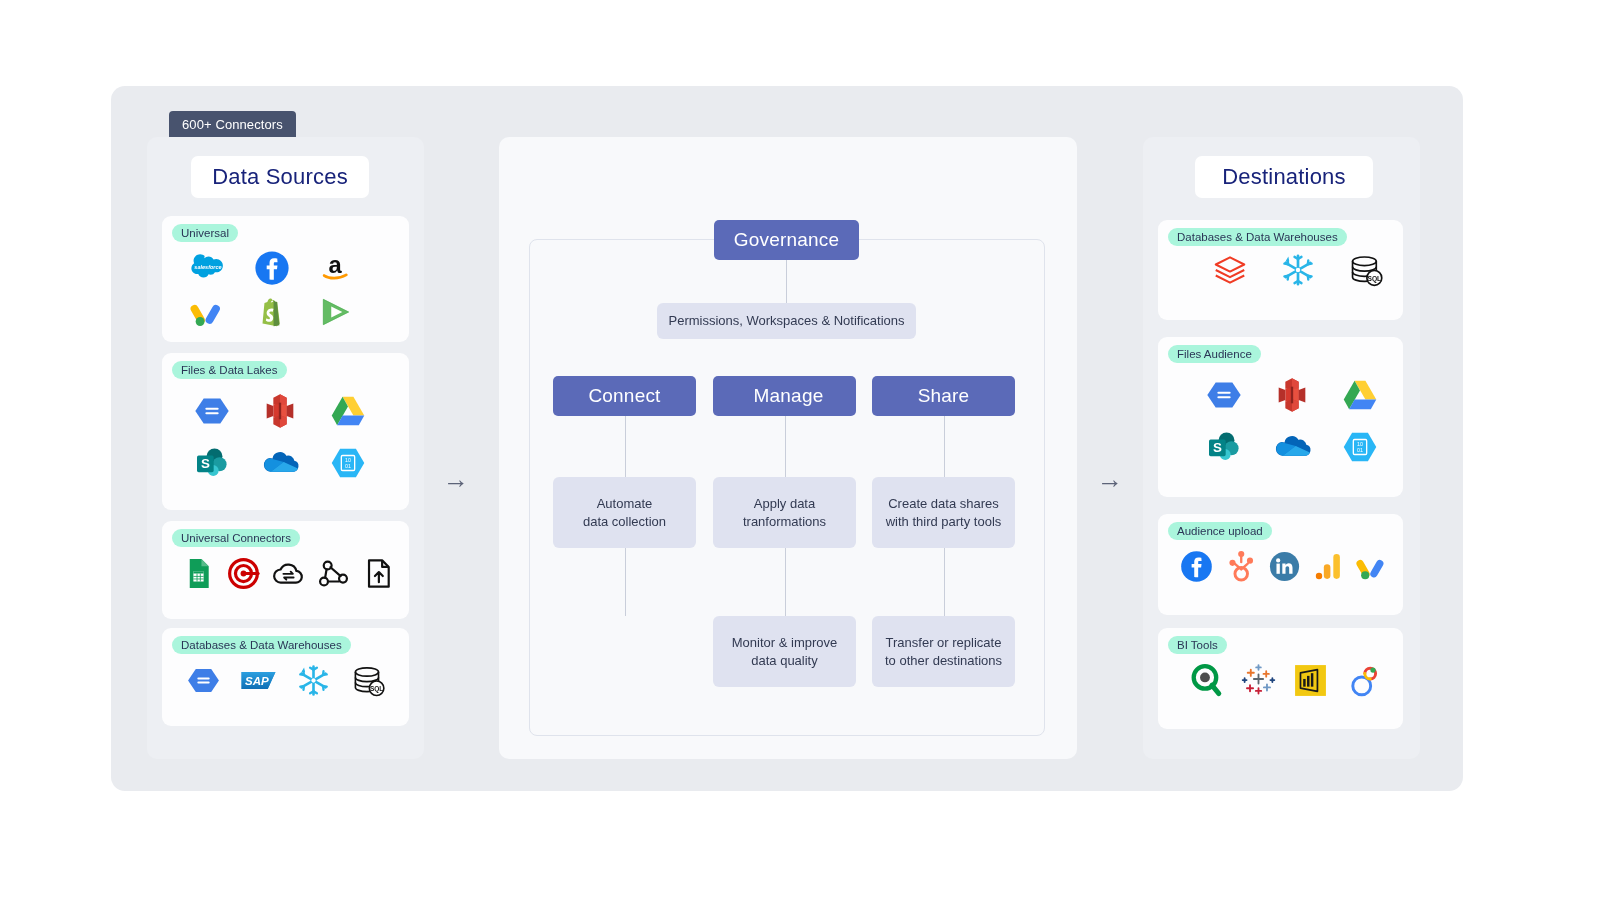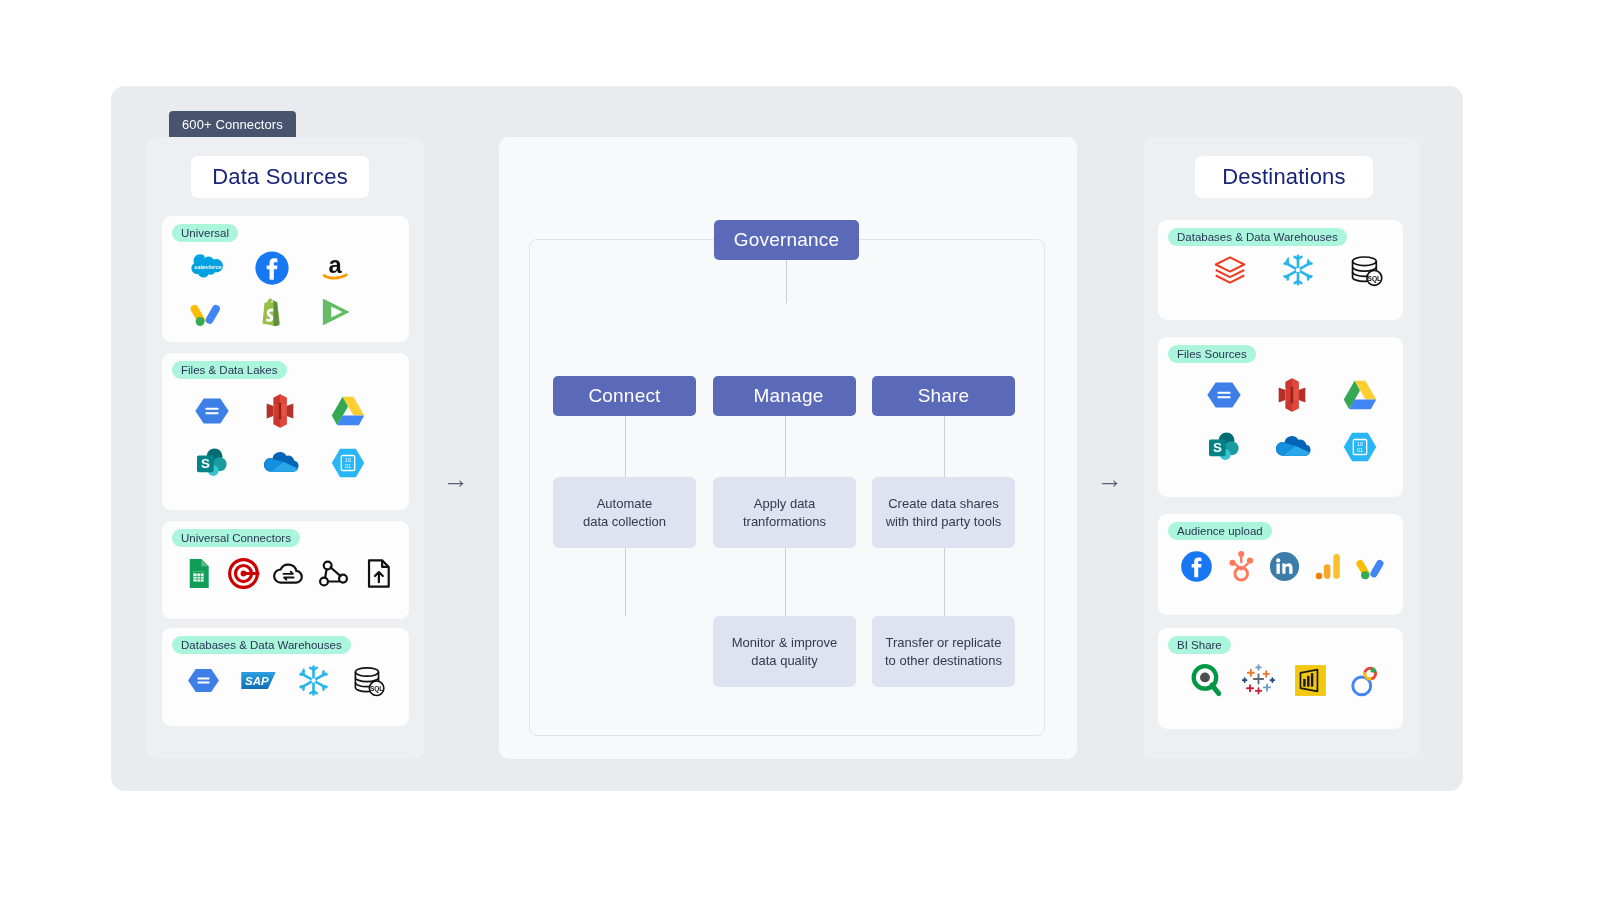--- a/index.html
+++ b/index.html
@@ -466,20 +466,23 @@
   <div class="connector conn-p2-t2"></div>
   <div class="connector conn-p3-t2"></div>
   <div class="connector conn-t2-t3-1"></div>
   <div class="connector conn-t2-t3-2"></div>
   <div class="connector conn-t2-t3-3"></div>
 
   <div class="node-primary node-governance">
     <span>Governance</span>
   </div>
 
+  <div class="node-soft node-permissions">
+    <span>Permissions, Workspaces &amp; Notifications</span>
+  </div>
 
   <div class="node-primary node-pillar pillar-1">
     <span>Connect</span>
   </div>
   <div class="node-primary node-pillar pillar-2">
     <span>Manage</span>
   </div>
   <div class="node-primary node-pillar pillar-3">
     <span>Share</span>
   </div>
@@ -549,21 +552,21 @@
       <path d="M7 26.6c0 3 6.7 5.4 15 5.4s15-2.4 15-5.4"></path>
     </g>
     <circle cx="34.5" cy="34" r="9.4" fill="#ffffff" stroke="#111111" stroke-width="2.1"></circle>
     <text x="34.5" y="37.4" font-family="Liberation Sans, sans-serif" font-size="8.4" font-weight="bold" fill="#111111" text-anchor="middle">SQL</text>
   </svg>
           </div>
         </div>
       </div>
     </div>
   <div class="group-card rc2">
-      <div class="group-tag" style="left: 10px; top: 8px;">Files Sources</div>
+      <div class="group-tag" style="left: 10px; top: 8px;">Files Audience</div>
       <div class="icon-grid" style="left: 32px; top: 32px; width: 204px;">
         <div class="icon-cell" title="Google Cloud Storage" style="width: 68px; height: 52px;">
           <div style="width: 40px; height: 40px;">
             <svg viewBox="0 0 48 48" width="100%" height="100%">
     <path d="M14 9h20l10 15-10 15H14L4 24z" fill="#4285f4"></path>
     <path d="M14 9h20l10 15-10 15H14L4 24z" fill="#000000" opacity="0.05"></path>
     <rect x="16" y="20" width="16" height="2.6" rx="1.3" fill="#ffffff"></rect>
     <rect x="16" y="25.4" width="16" height="2.6" rx="1.3" fill="#ffffff"></rect>
   </svg>
           </div>
@@ -673,21 +676,21 @@
             <svg viewBox="0 0 48 48" width="100%" height="100%">
     <rect x="6" y="14" width="10" height="26" rx="5" fill="#fbbc04" transform="rotate(-30 11 27)"></rect>
     <rect x="25" y="14" width="10" height="26" rx="5" fill="#4285f4" transform="rotate(30 30 27)"></rect>
     <circle cx="14" cy="36" r="5.6" fill="#34a853"></circle>
   </svg>
           </div>
         </div>
       </div>
     </div>
   <div class="group-card rc4">
-      <div class="group-tag" style="left: 10px; top: 8px;">BI Share</div>
+      <div class="group-tag" style="left: 10px; top: 8px;">BI Tools</div>
       <div class="icon-grid" style="left: 22px; top: 30px; width: 208px;">
         <div class="icon-cell" title="Qlik" style="width: 52px; height: 44px;">
           <div style="width: 37px; height: 37px;">
             <svg viewBox="0 0 48 48" width="100%" height="100%">
     <circle cx="22" cy="20" r="14.6" fill="none" stroke="#009845" stroke-width="5.6"></circle>
     <circle cx="22" cy="20" r="6.4" fill="#4d4d4d"></circle>
     <path d="M31 30l9 11" stroke="#009845" stroke-width="6.4" stroke-linecap="round"></path>
   </svg>
           </div>
         </div>

